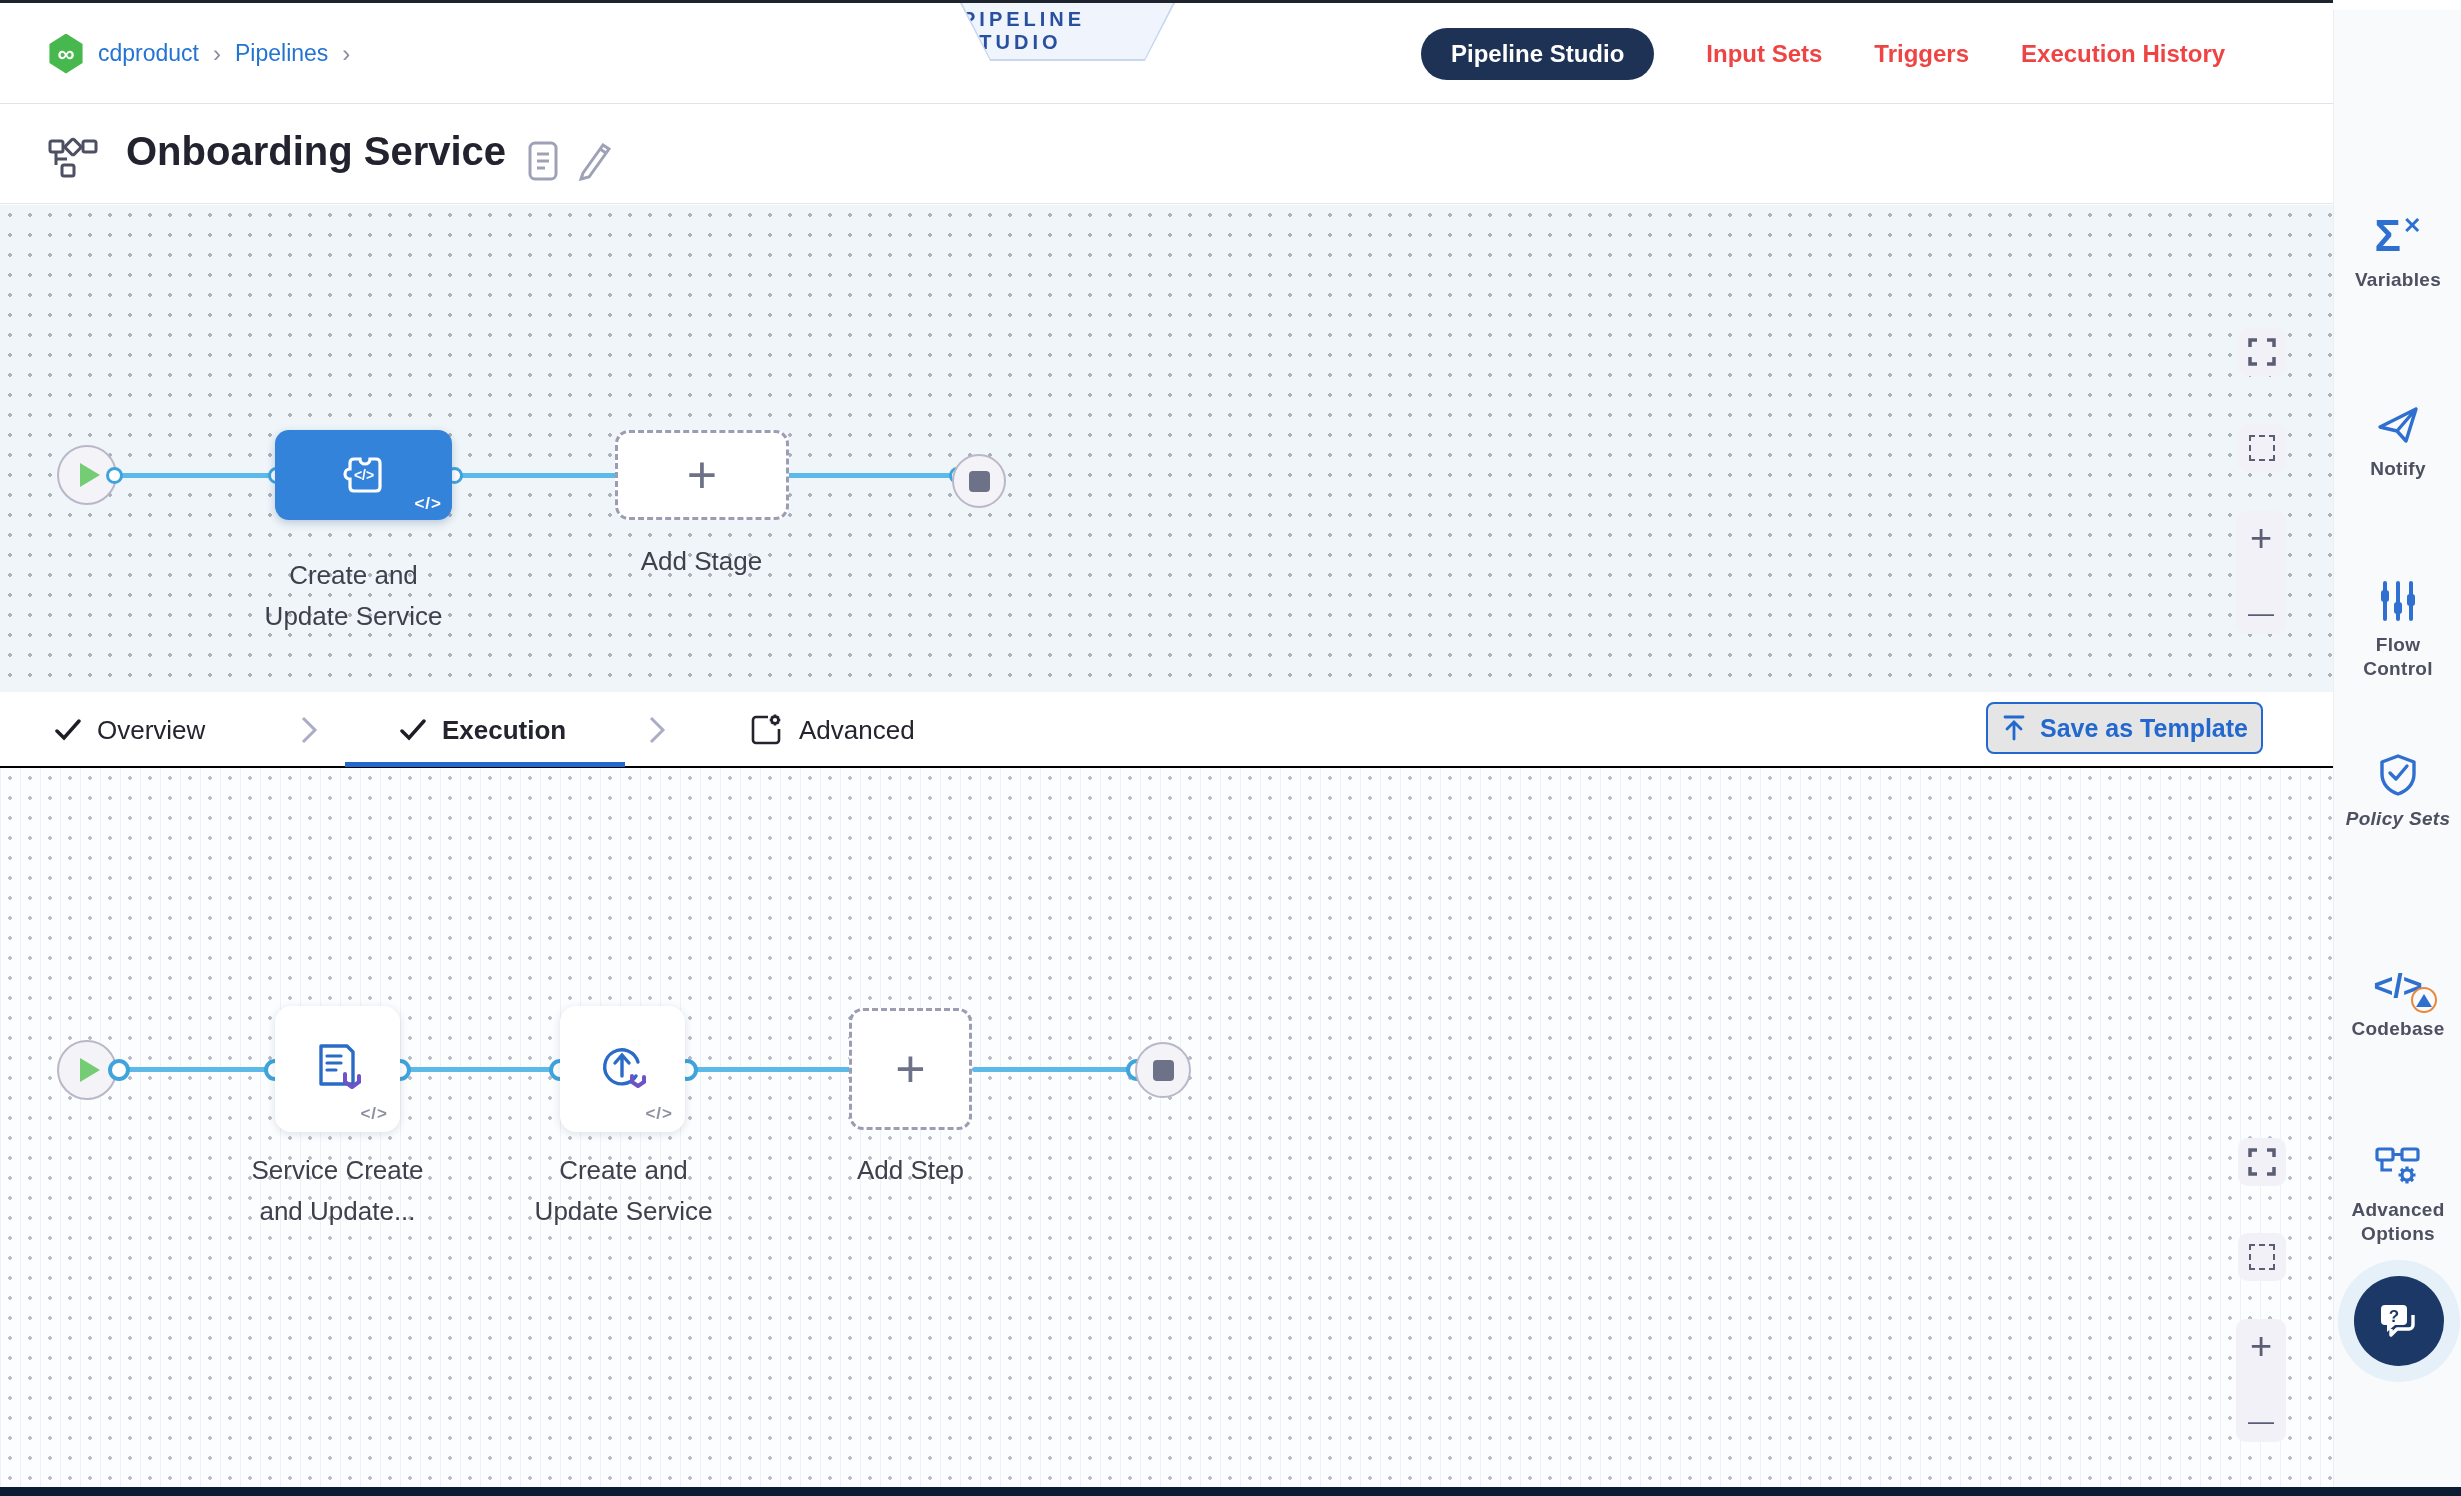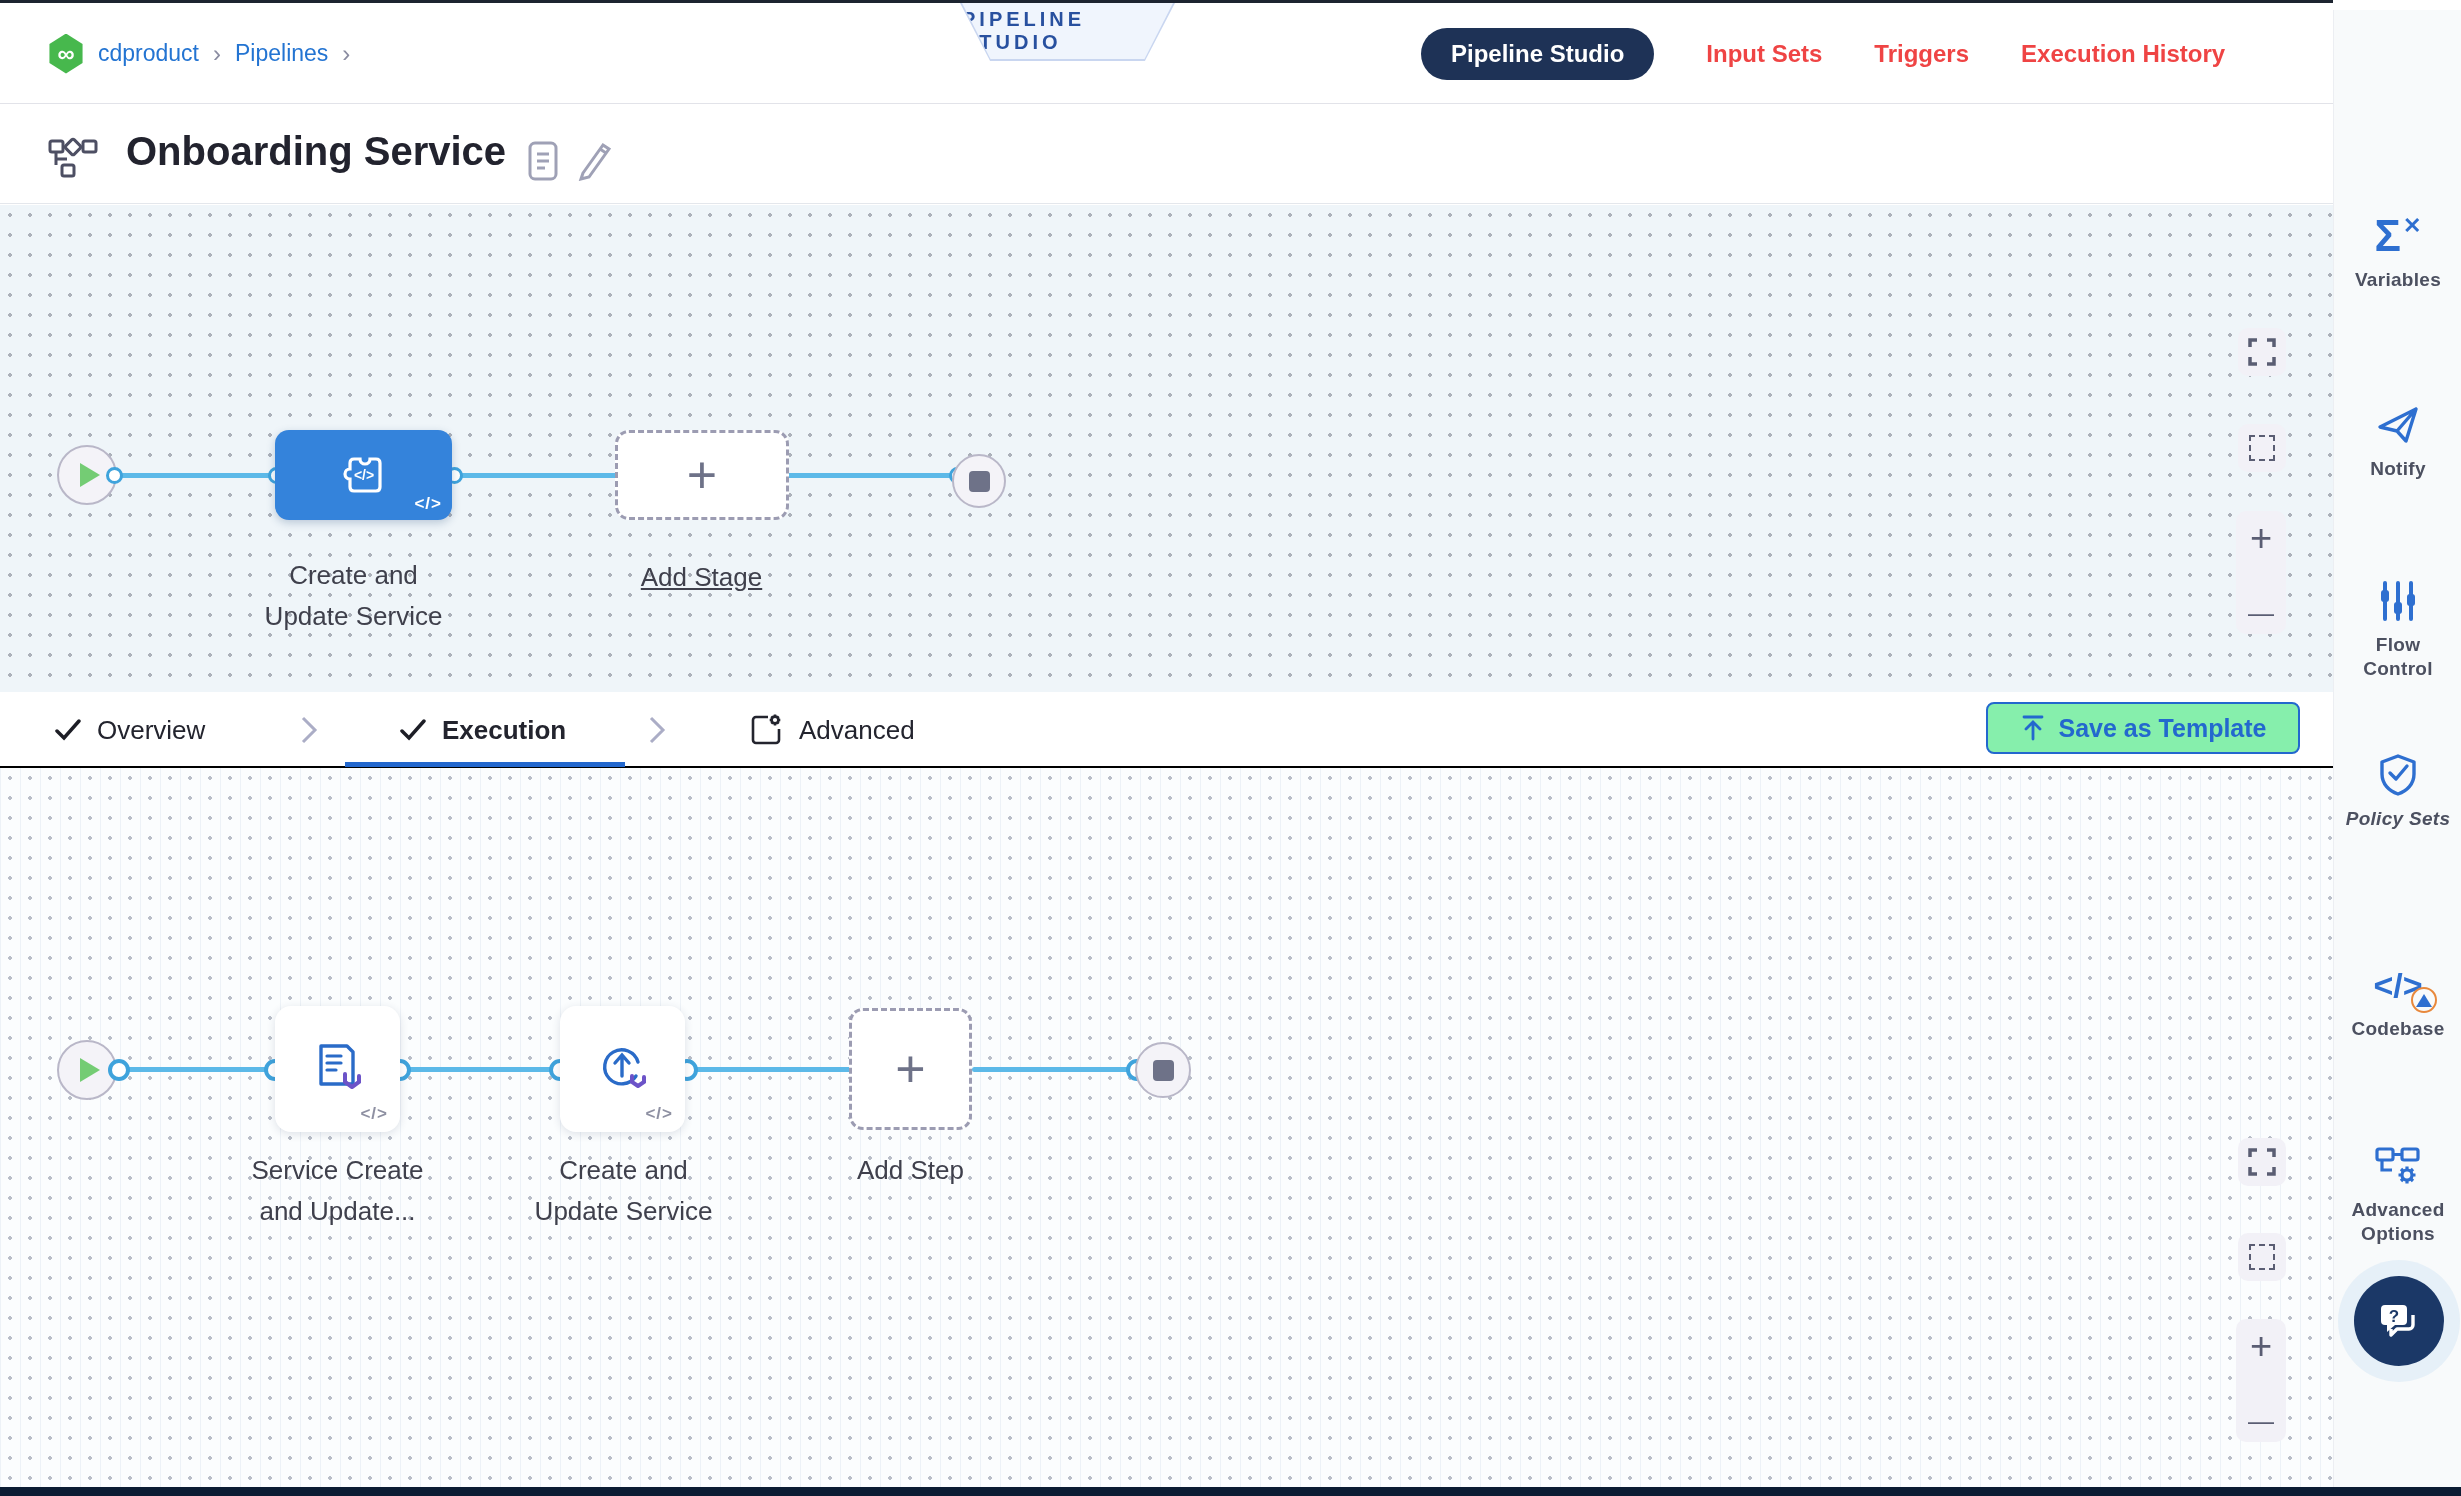--- a/index.html
+++ b/index.html
@@ -111,22 +111,22 @@
   .zoom-glyph { font-size:38px; line-height:1; font-weight:300; }
   .dash-sq { width:26px; height:26px; border:2.5px dashed #5a5d73; }
 
   
   .tabbar { position:absolute; left:0; top:692px; width:2333px; height:77px; background:#fff;
             border-bottom:3px solid #000000; }
   .tb-item { position:absolute; top:0; height:76px; display:flex; align-items:center; gap:16px;
              font-size:26px; color:#23242e; }
   .tb-underline { position:absolute; left:345px; bottom:-1px; width:280px; height:5px; background:#2368ce; }
   .tb-chevron { position:absolute; top:22px; color:#abadc6; }
-  .save-template-btn { position:absolute; left:1986px; top:10px; width:314px; height:52px; border:2px solid #2368ce;
-                       border-radius:8px; color:#2368ce; font-size:25px; font-weight:bold; background:#86efac;
+  .save-template-btn { position:absolute; left:1986px; top:10px; width:277px; height:52px; border:2px solid #2368ce;
+                       border-radius:8px; color:#2368ce; font-size:25px; font-weight:bold; background:#e5e5e5;
                        display:flex; align-items:center; justify-content:center; gap:13px; }
 
   
   .sidebar { position:absolute; left:2333px; top:10px; width:128px; height:1479px; background:#f8fafb;
              border-left:1px solid #eceef2; }
   .sb-item { position:absolute; left:0; width:128px; display:flex; flex-direction:column; align-items:center;
              gap:10px; cursor:pointer; }
   .sb-label { font-size:19px; font-weight:bold; color:#4c5060; text-align:center; line-height:24px;
               letter-spacing:0.3px; width:119px; }
   .sb-ic { height:44px; display:flex; align-items:center; justify-content:center; color:#2e6fd0; }
@@ -250,21 +250,21 @@
     </div>
 
     <div class="term-node" style="left:952px; top:249px; width:54px; height:54px;">
       <span class="stop-sq"></span>
     </div>
 
     <div class="node-label" style="left:234px; top:350px; width:239px;">
       <div>Create and</div>
       <div>Update Service</div>
     </div>
-    <div class="node-label" style="left:582px; top:352px; width:239px;text-decoration:underline;">
+    <div class="node-label" style="left:582px; top:336px; width:239px;">
       <div>Add Stage</div>
     </div>
 
     <div class="cv-btn" style="top:123px;">
       <svg width="28" height="28" viewBox="0 0 28 28" fill="none" stroke="#5a5d73" stroke-width="3.5">
         <path d="M2 9 V2 H9 M19 2 H26 V9 M26 19 V26 H19 M9 26 H2 V19"></path>
       </svg>
     </div>
     <div class="cv-btn" style="top:219px;">
       <span class="dash-sq"></span>

